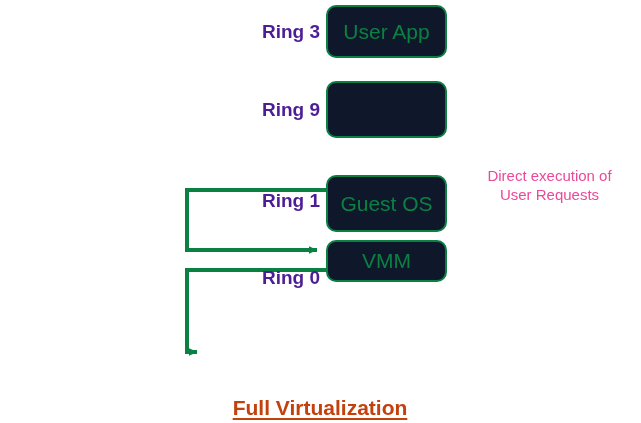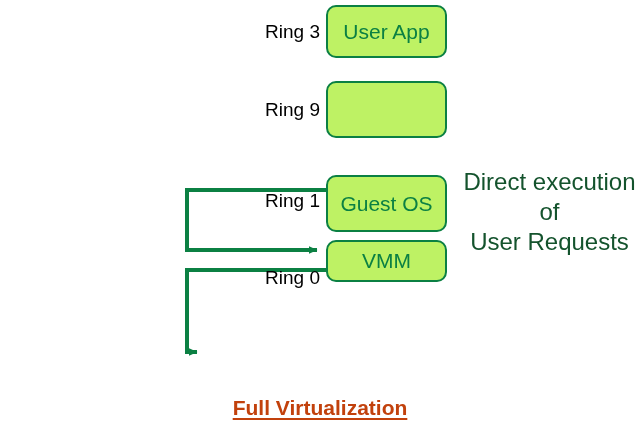--- a/index.html
+++ b/index.html
@@ -22,44 +22,44 @@
     left: 0;
     top: 0;
     width: 641px;
     height: 423px;
   }
   .node-box {
     position: absolute;
     box-sizing: border-box;
     border: 2px solid #0b8043;
     border-radius: 10px;
-    background: #bef264;
+    background: #0f172a;
     display: flex;
     align-items: center;
     justify-content: center;
   }
   .node-label {
     color: #0b8043;
     font-size: 21px;
     font-weight: 400;
     line-height: 1.1;
     white-space: nowrap;
   }
   .ring-label {
     position: absolute;
-    color: #000000;
+    color: #4c1d95;
     font-size: 19px;
-    font-weight: normal;
+    font-weight: bold;
     text-align: right;
     white-space: nowrap;
   }
   .side-note {
     position: absolute;
-    color: #14532d;
-    font-size: 24px;
+    color: #ec4899;
+    font-size: 15px;
     font-weight: 400;
     line-height: 1.25;
   }
   #note-binary-translation {
     text-align: center;
   }
   #note-direct-execution {
     text-align: center;
   }
   #diagram-caption {

